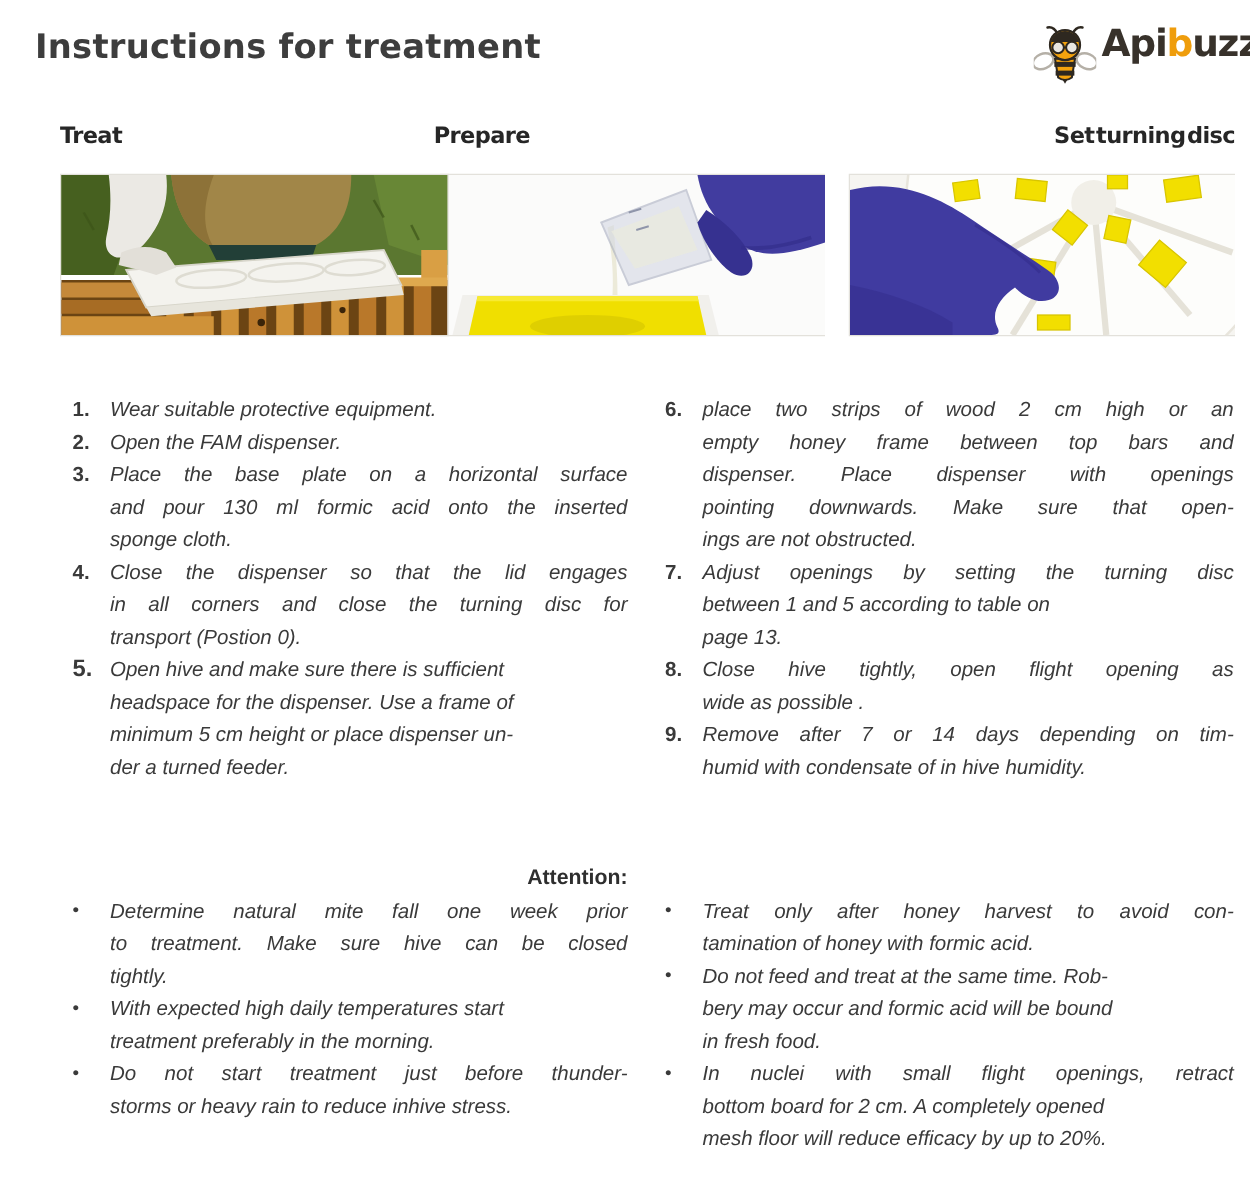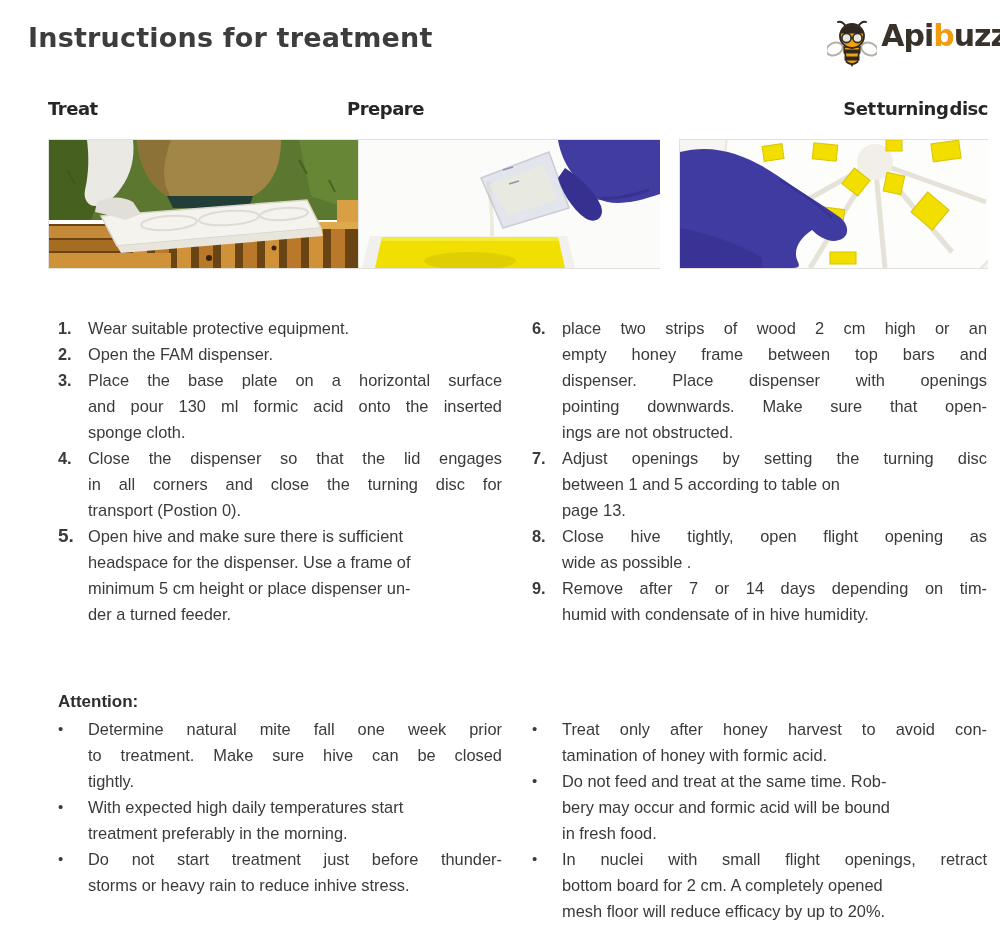--- a/index.html
+++ b/index.html
@@ -30,26 +30,26 @@
 
   
   .list{position:absolute;font-size:16.4px;line-height:26px;}
   .steps-left{left:58px;top:315px;width:444px;}
   .steps-right{left:532px;top:315px;width:455px;}
   .att-left{left:58px;top:688px;width:444px;}
   .att-right{left:532px;top:716px;width:455px;}
   .row{display:flex;}
   .marker{flex:none;width:30px;font-weight:700;}
   .att-left .marker,.att-right .marker{font-weight:400;font-size:15px;}
-  .body{flex:1;min-width:0;}
+  .body{flex:1;min-width:0;font-style:italic;}
   .ln{line-height:26px;}
   .ln.just{text-align:justify;text-align-last:justify;}
   .steps-left .row:nth-child(5) .marker{font-size:19px;}
   .att-heading{font:700 17px "Liberation Sans",sans-serif;color:#2e2e2e;
-               line-height:28px;margin:0;}
+               line-height:28px;margin:0;text-align:right;}
 </style>
 </head>
 <body>
 
 <div class="page">
 
   <h1 class="title">Instructions for treatment</h1>
 
   <div class="logo">
     <svg width="50" height="50" viewBox="0 0 50 48">

